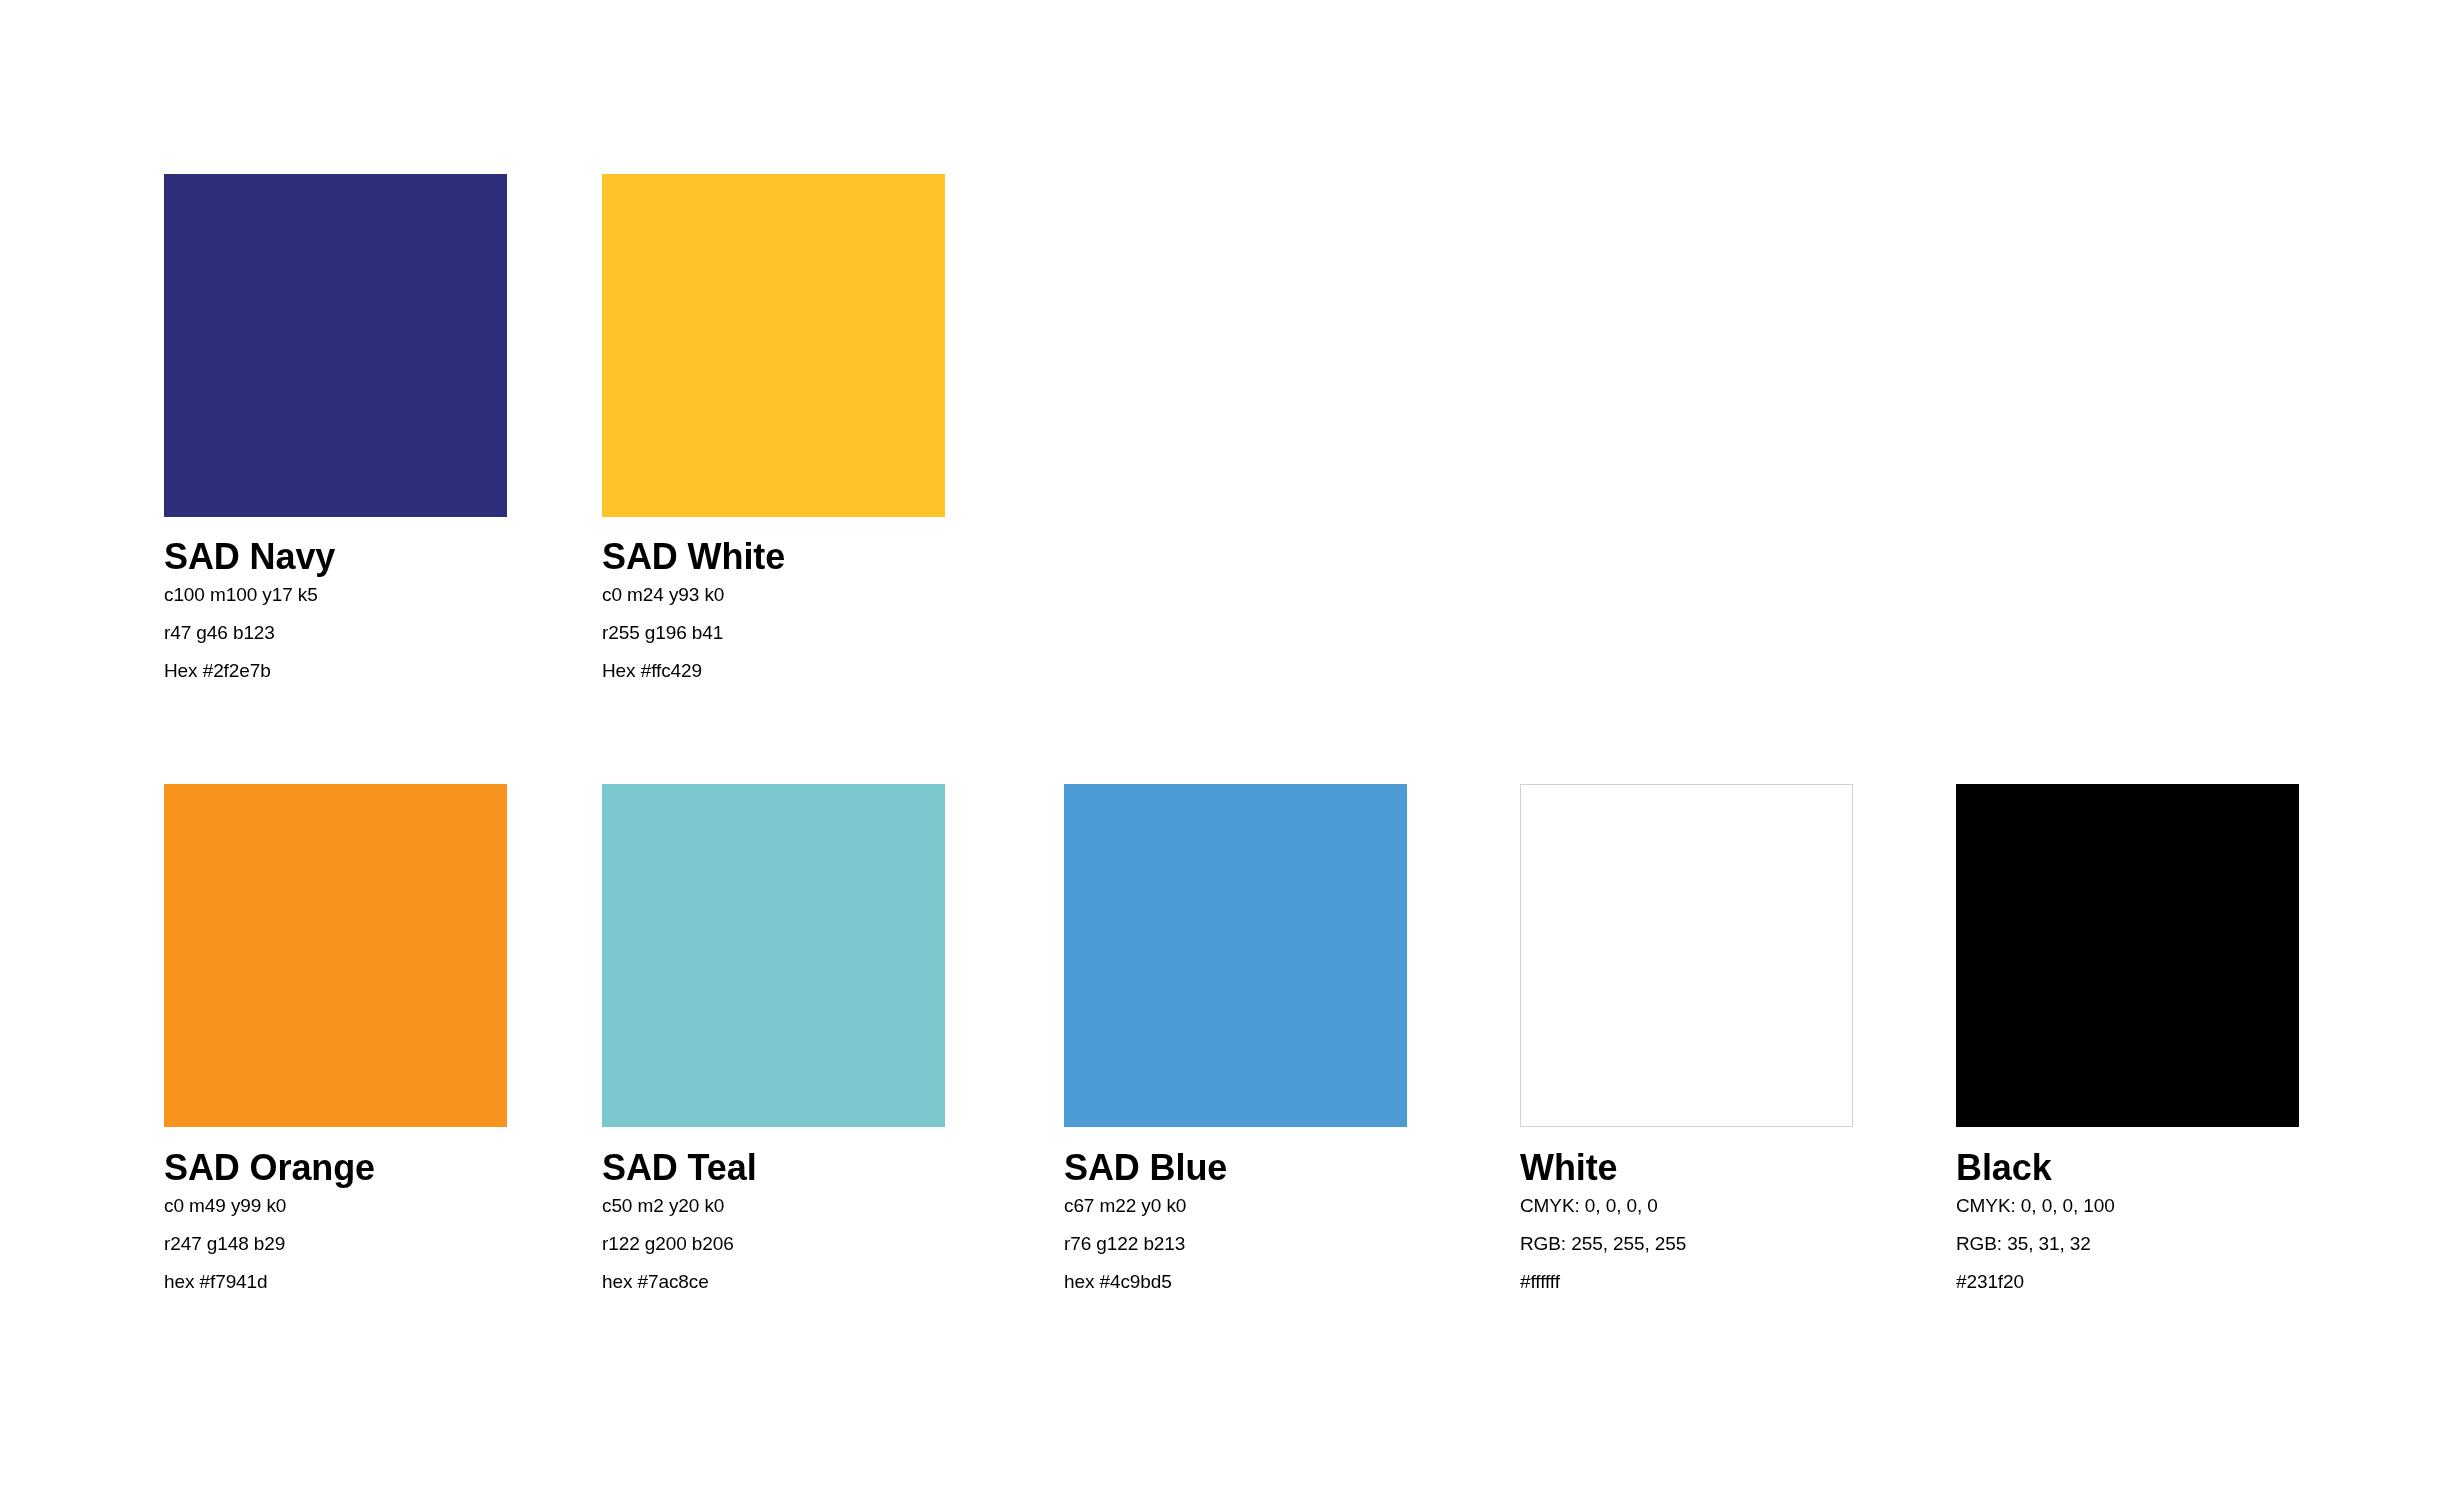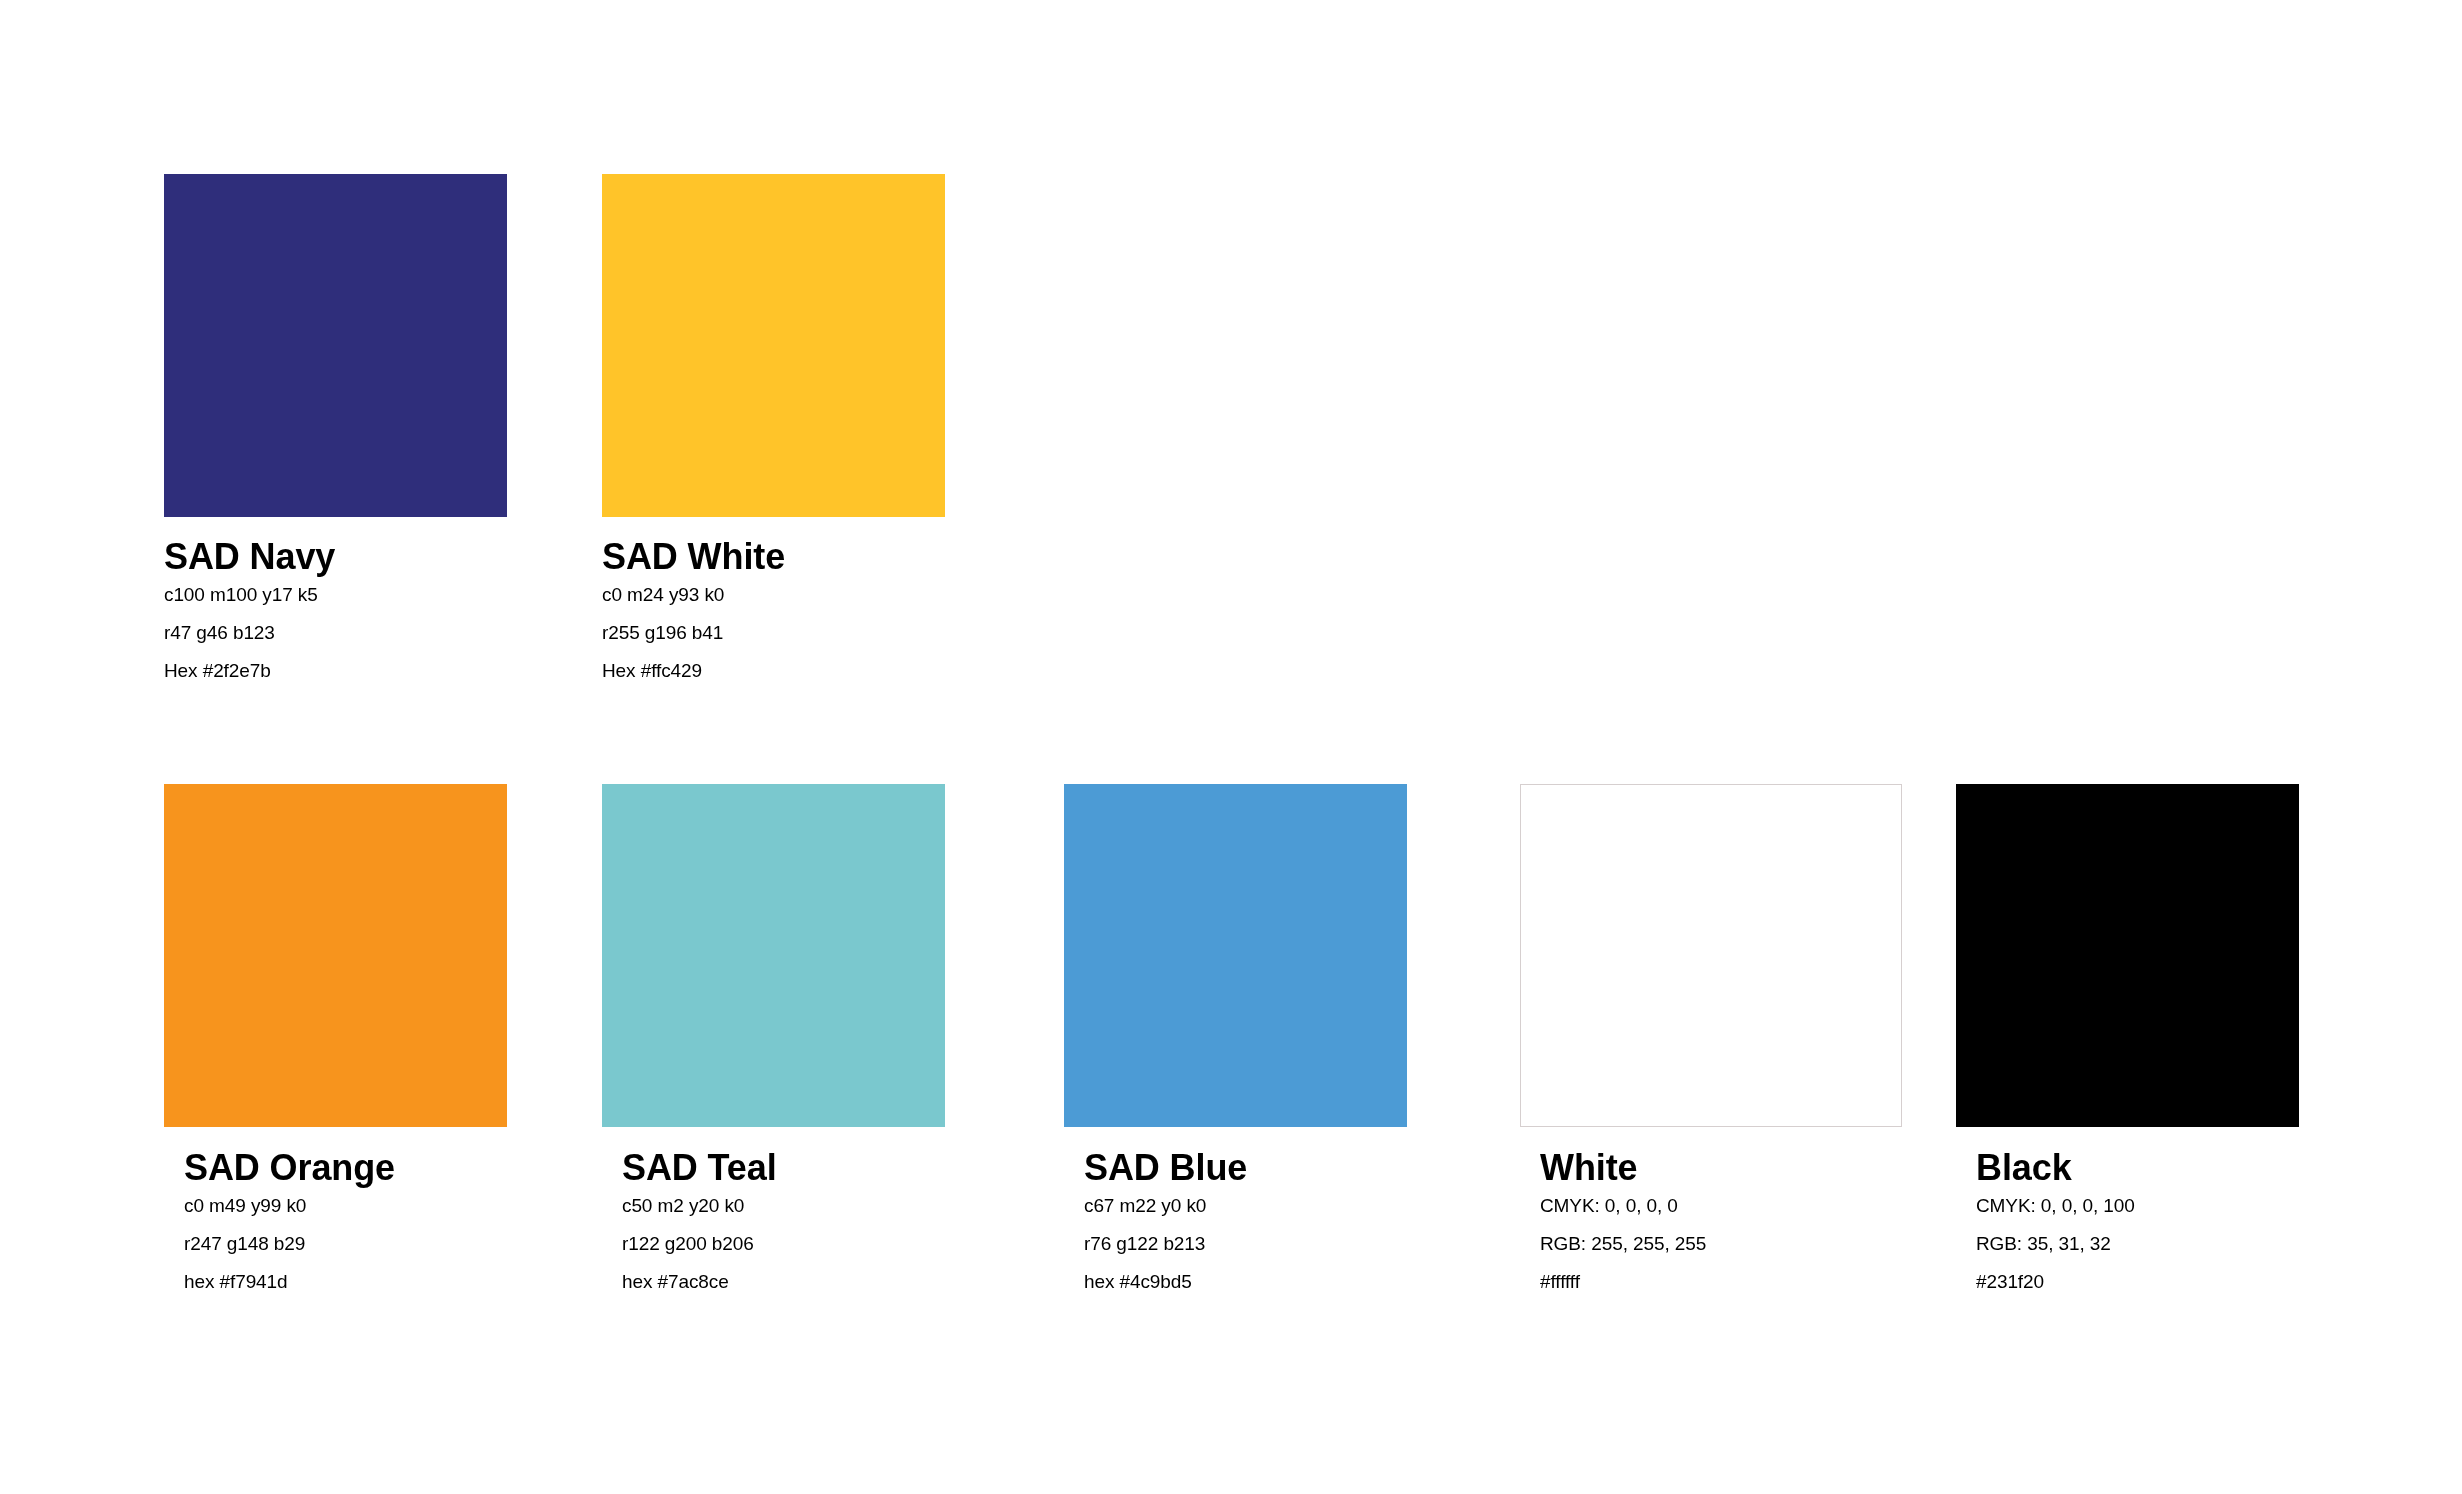--- a/index.html
+++ b/index.html
@@ -61,31 +61,31 @@
     letter-spacing: -0.1px;
     white-space: nowrap;
   }
 
   
   .row1 .swatch-chip { height: 343px; }
   .row1 .swatch-meta { top: 343px; padding-top: 20.5px; }
 
   
   .row2 .swatch-chip { height: 343px; }
-  .row2 .swatch-meta { top: 343px; padding-top: 22px; margin-left: 20px; }
+  .row2 .swatch-meta { top: 343px; padding-top: 22px; }
 
   
   #card-navy   { left: 164px;  top: 174px;  width: 343px; }
   #card-yellow { left: 602px;  top: 174px;  width: 343px; }
 
   
   #card-orange { left: 164px;  top: 784px; width: 343px; }
   #card-teal   { left: 602px;  top: 784px; width: 343px; border-radius: 25px; }
   #card-blue   { left: 1064px; top: 784px; width: 343px; text-decoration: underline; }
-  #card-white  { left: 1520px; top: 784px; width: 382px; }
+  #card-white  { left: 1520px; top: 784px; width: 333px; }
   #card-black  { left: 1956px; top: 784px; width: 343px; }
 </style>
 </head>
 <body style="background-color: rgb(255, 255, 255);">
 
 <div id="palette-board">
 
   <div class="row1">
 
     <div class="swatch-card" id="card-navy">

